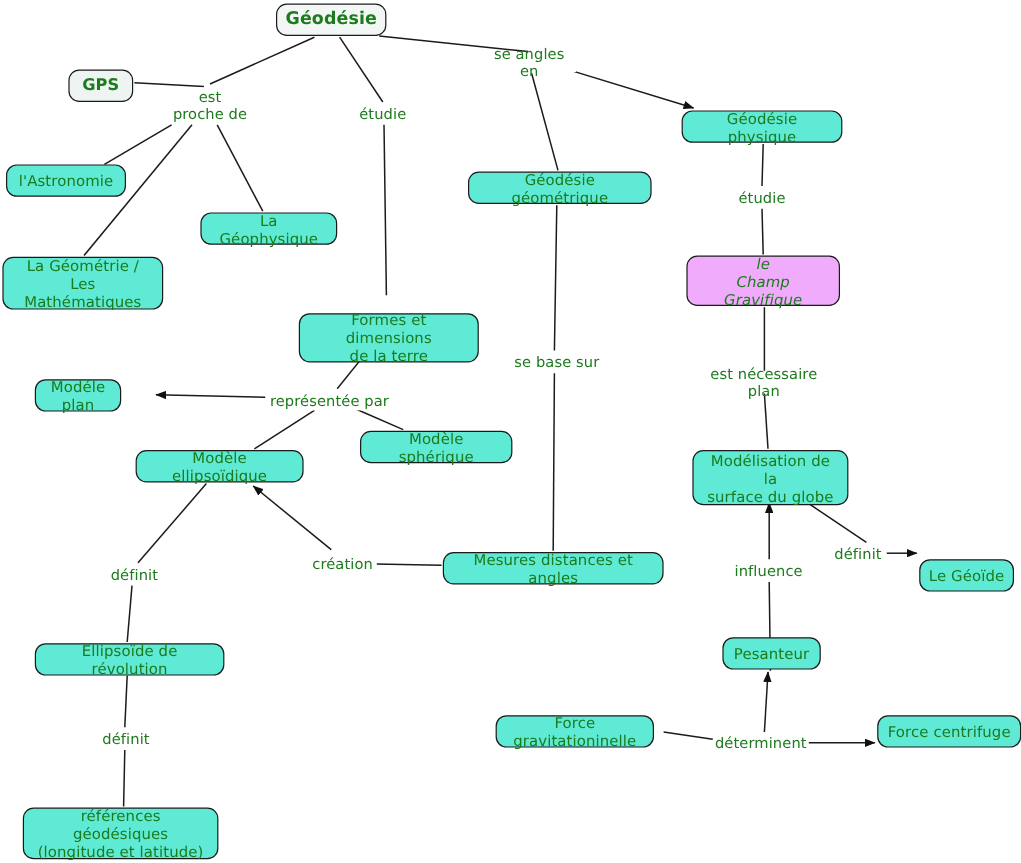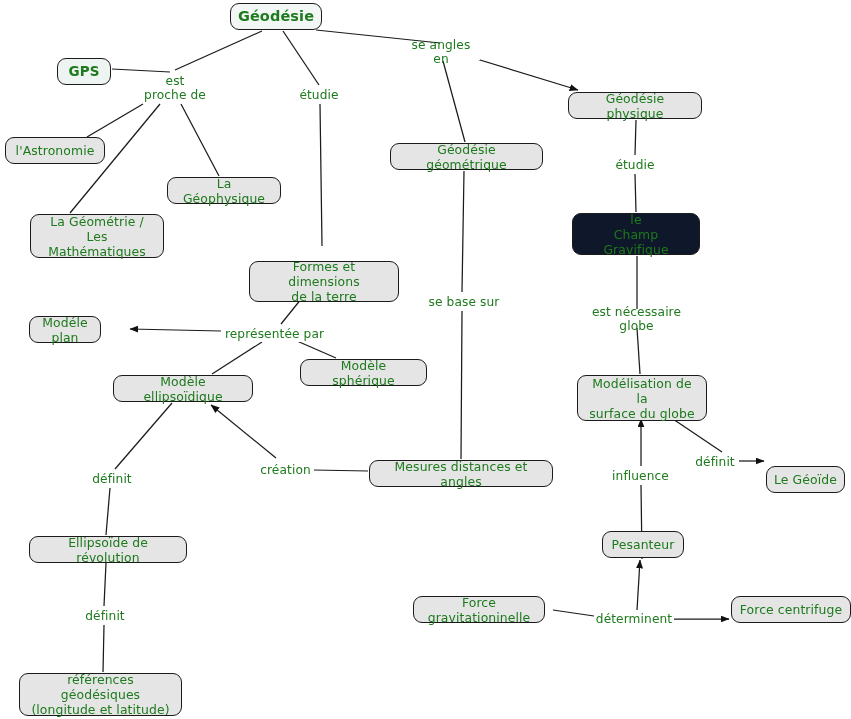--- a/index.html
+++ b/index.html
@@ -25,34 +25,35 @@
     left: 0;
     top: 0;
     width: 851px;
     height: 719px;
   }
   .node {
     position: absolute;
     box-sizing: border-box;
     border: 1.3px solid #1b1b1b;
     border-radius: 9px;
-    background: #e5e5e5;
+    background: #5eead4;
     color: #1d7a1d;
     font-size: 12.4px;
     line-height: 15px;
     display: flex;
     align-items: center;
     justify-content: center;
     text-align: center;
     padding: 2px 7px;
     white-space: pre-line;
     letter-spacing: 0.1px;
   }
   .node.accent {
-    background: #0f172a;
+    background: #f0abfc;
+    font-style: italic;
   }
   .node.root {
     font-weight: bold;
     font-size: 14.5px;
     background: #f2f7f5;
   }
   .node.strong {
     font-weight: bold;
     font-size: 13.5px;
     background: #edf4f1;
@@ -119,21 +120,21 @@
         <path d="M 674,619 L 729,619" stroke="#1b1b1b" stroke-width="1.25" fill="none" marker-end="url(#arrowhead)"></path>
         <path d="M 637,610 L 640,560" stroke="#1b1b1b" stroke-width="1.25" fill="none" marker-end="url(#arrowhead)"></path>
       </g>
   </svg>
 
   <div id="nodes-group">
       <div class="node root" style="left: 230px; top: 3px; width: 92px; height: 27px;">Géodésie</div>
       <div class="node strong" style="left: 57px; top: 58px; width: 54px; height: 27px;">GPS</div>
       <div class="node" style="left: 5px; top: 137px; width: 100px; height: 27px;">l'Astronomie</div>
       <div class="node" style="left: 167px; top: 177px; width: 114px; height: 27px;">La Géophysique</div>
-      <div class="node" style="left: 2px; top: 214px; width: 134px; height: 44px; margin-left: 28px;">La Géométrie /
+      <div class="node" style="left: 2px; top: 214px; width: 134px; height: 44px;">La Géométrie /
 Les Mathématiques</div>
       <div class="node" style="left: 249px; top: 261px; width: 150px; height: 41px;">Formes et dimensions
 de la terre</div>
       <div class="node" style="left: 29px; top: 316px; width: 72px; height: 27px;">Modéle plan</div>
       <div class="node" style="left: 300px; top: 359px; width: 127px; height: 27px;">Modèle sphérique</div>
       <div class="node" style="left: 113px; top: 375px; width: 140px; height: 27px;">Modèle ellipsoïdique</div>
       <div class="node" style="left: 369px; top: 460px; width: 184px; height: 27px;">Mesures distances et angles</div>
       <div class="node" style="left: 29px; top: 536px; width: 158px; height: 27px;">Ellipsoïde de révolution</div>
       <div class="node" style="left: 19px; top: 673px; width: 163px; height: 43px;">références géodésiques
 (longitude et latitude)</div>
@@ -152,19 +153,19 @@
       <div class="edge-label" style="left: 138px; top: 73px; width: 74px; height: 30px;">est
 proche de</div>
       <div class="edge-label" style="left: 297px; top: 87px; width: 44px; height: 16px;">étudie</div>
       <div class="edge-label" style="left: 402px; top: 44px; width: 78px; height: 16px;">se angles en</div>
       <div class="edge-label" style="left: 222px; top: 326px; width: 105px; height: 16px;">représentée par</div>
       <div class="edge-label" style="left: 89px; top: 471px; width: 46px; height: 16px;">définit</div>
       <div class="edge-label" style="left: 82px; top: 608px; width: 46px; height: 16px;">définit</div>
       <div class="edge-label" style="left: 257px; top: 462px; width: 57px; height: 16px;">création</div>
       <div class="edge-label" style="left: 426px; top: 294px; width: 76px; height: 16px;">se base sur</div>
       <div class="edge-label" style="left: 613px; top: 157px; width: 44px; height: 16px;">étudie</div>
-      <div class="edge-label" style="left: 575px; top: 311px; width: 123px; height: 16px;">est nécessaire globe</div>
+      <div class="edge-label" style="left: 575px; top: 311px; width: 123px; height: 16px;">est nécessaire plan</div>
       <div class="edge-label" style="left: 692px; top: 454px; width: 46px; height: 16px;">définit</div>
       <div class="edge-label" style="left: 608px; top: 468px; width: 65px; height: 16px;">influence</div>
       <div class="edge-label" style="left: 595px; top: 611px; width: 78px; height: 16px;">déterminent</div>
     </div>
 
 </div>
 
 </body></html>

